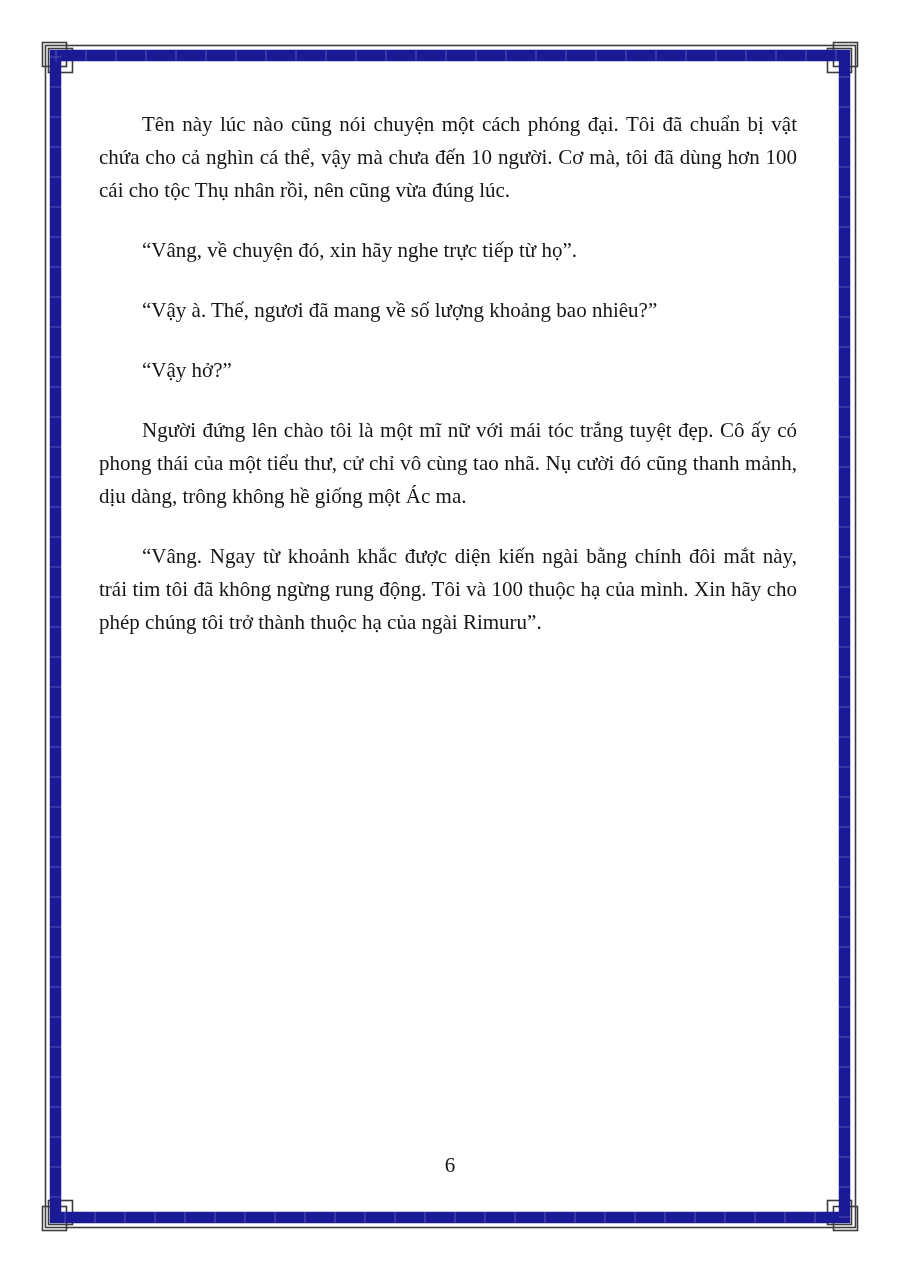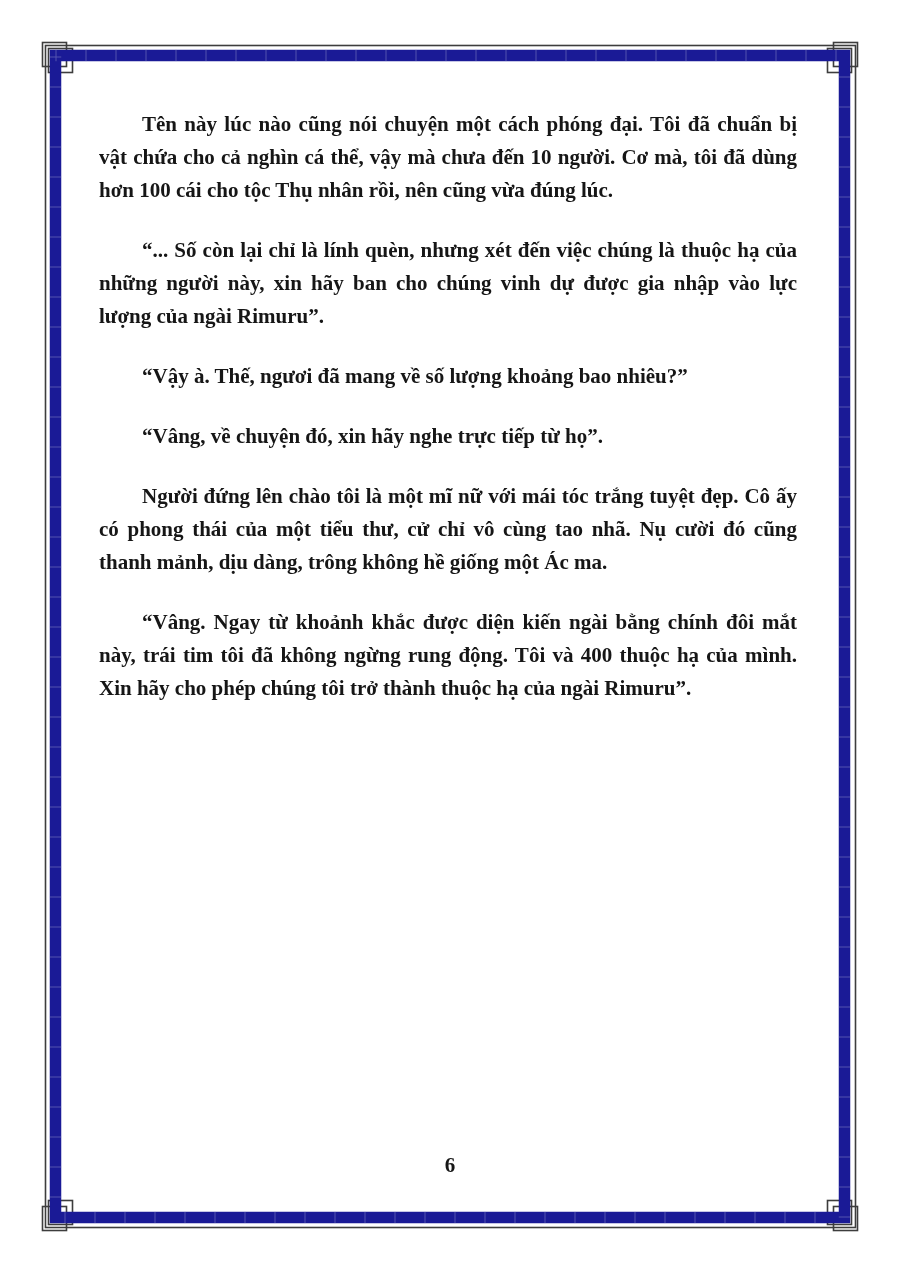--- a/index.html
+++ b/index.html
@@ -12,21 +12,20 @@
   * { margin: 0; padding: 0; box-sizing: border-box; }
   html, body { background: var(--page-bg); }
   .page {
     position: relative;
     width: 900px;
     height: 1273px;
     background: var(--page-bg);
     overflow: hidden;
     font-family: "Liberation Serif", "DejaVu Serif", serif;
     color: var(--text);
-    font-weight: bold;
   }
   .frame {
     position: absolute;
     left: 0; top: 0;
     width: 900px; height: 1273px;
     pointer-events: none;
   }
   .text-block {
     position: absolute;
     left: 99px;
@@ -71,22 +70,22 @@
     <rect x="833.5" y="1206.5" width="24" height="24" fill="none" stroke-width="1.6" stroke="#3d3d3d"></rect>
     <rect x="827.5" y="1200.5" width="24" height="24" fill="none" stroke-width="1.6" stroke="#3d3d3d"></rect>
 
     <rect x="55.5" y="55.5" width="789" height="1162" fill="none" stroke-width="11.5" stroke="#1a1a96"></rect>
 
     <rect x="55.5" y="55.5" width="789" height="1162" fill="none" stroke-width="11.5" stroke-dasharray="1 29" opacity="0.45" stroke="#9a9ace"></rect>
   </svg>
 
   <main class="text-block">
     <p>Tên này lúc nào cũng nói chuyện một cách phóng đại. Tôi đã chuẩn bị vật chứa cho cả nghìn cá thể, vậy mà chưa đến 10 người. Cơ mà, tôi đã dùng hơn 100 cái cho tộc Thụ nhân rồi, nên cũng vừa đúng lúc.</p>
-    <p>“... Số còn lại chỉ là lính quèn, nhưng xét đến việc chúng là thuộc hạ của những người này, xin hãy ban cho chúng vinh dự được gia nhập vào lực lượng của ngài Rimuru”.</p>
+    <p>“Vâng, về chuyện đó, xin hãy nghe trực tiếp từ họ”.</p>
     <p>“Vậy à. Thế, ngươi đã mang về số lượng khoảng bao nhiêu?”</p>
-    <p>“Vâng, về chuyện đó, xin hãy nghe trực tiếp từ họ”.</p>
+    <p>“Vậy hở?”</p>
     <p>Người đứng lên chào tôi là một mĩ nữ với mái tóc trắng tuyệt đẹp. Cô ấy có phong thái của một tiểu thư, cử chỉ vô cùng tao nhã. Nụ cười đó cũng thanh mảnh, dịu dàng, trông không hề giống một Ác ma.</p>
-    <p>“Vâng. Ngay từ khoảnh khắc được diện kiến ngài bằng chính đôi mắt này, trái tim tôi đã không ngừng rung động. Tôi và 400 thuộc hạ của mình. Xin hãy cho phép chúng tôi trở thành thuộc hạ của ngài Rimuru”.</p>
+    <p>“Vâng. Ngay từ khoảnh khắc được diện kiến ngài bằng chính đôi mắt này, trái tim tôi đã không ngừng rung động. Tôi và 100 thuộc hạ của mình. Xin hãy cho phép chúng tôi trở thành thuộc hạ của ngài Rimuru”.</p>
   </main>
 
   <div class="page-number">6</div>
 
 </div>
 
 </body></html>

